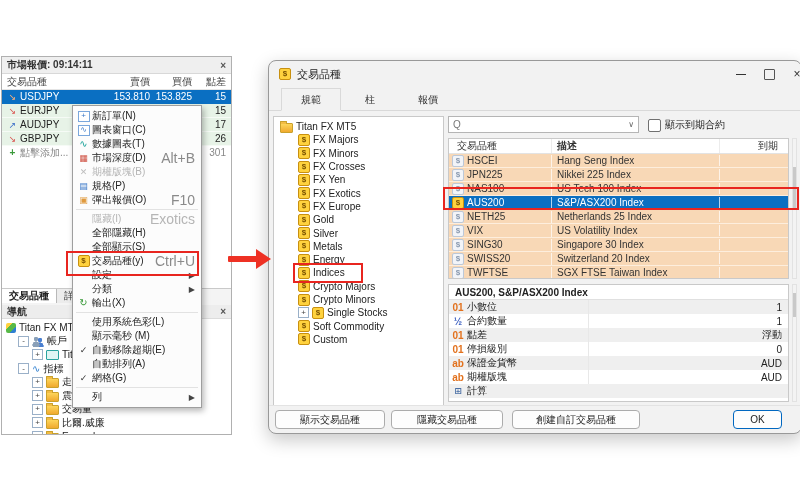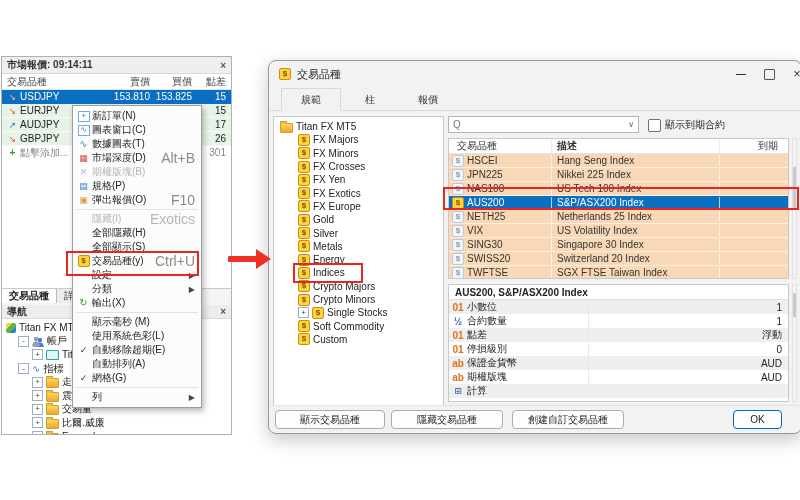--- a/index.html
+++ b/index.html
@@ -135,21 +135,21 @@
   .d-ic.o{color:#e2711d;} .d-ic.b{color:#3b5fc0;} .d-ic.c{color:#4a6fa5;font-size:9px;}
   .d-lbl{width:121px;color:#222;}
   .d-val{flex:1;text-align:right;padding-right:6px;border-left:1px solid #e8e8e8;align-self:stretch;
       display:flex;align-items:center;justify-content:flex-end;}
 
   #dlg-footer{position:absolute;left:0;top:344px;width:100%;height:28px;border-top:1px solid #e3e3e3;}
   .fbtn{position:absolute;top:4px;height:19px;border:1px solid #acacac;border-radius:4px;background:#fdfdfd;
       font-size:10px;color:#222;display:flex;align-items:center;justify-content:center;box-sizing:border-box;}
   #b-show{left:6px;width:110px;}
   #b-hide{left:122px;width:112px;}
-  #b-create{left:243px;width:112px;}
+  #b-create{left:243px;width:128px;}
   #b-ok{left:464px;width:49px;border:1px solid #0067c0;}
 </style>
 </head>
 <body>
 
 <div id="canvas">
 
   <section id="mw">
     <div id="mw-title">
       <span>市場報價: 09:14:11</span>
@@ -342,25 +342,25 @@
       </div>
       <div class="mi">
       <span class="gut">
           <span class="ic mico t-green">↻</span>
         </span>
       <span class="lbl">輸出(X)</span>
       </div>
       <div class="msep"></div>
       <div class="mi">
       <span class="gut"></span>
+      <span class="lbl">使用系統色彩(L)</span>
+      </div>
+      <div class="mi">
+      <span class="gut"></span>
       <span class="lbl">顯示毫秒 (M)</span>
-      </div>
-      <div class="mi">
-      <span class="gut"></span>
-      <span class="lbl">使用系統色彩(L)</span>
       </div>
       <div class="mi">
       <span class="gut">
           <span class="chk">✓</span>
         </span>
       <span class="lbl">自動移除超期(E)</span>
       </div>
       <div class="mi">
       <span class="gut"></span>
       <span class="lbl">自動排列(A)</span>

